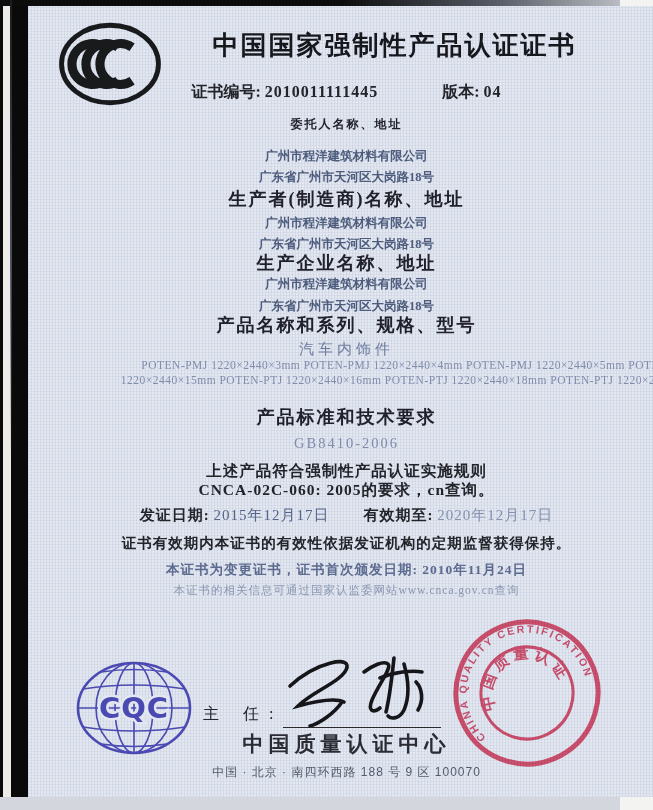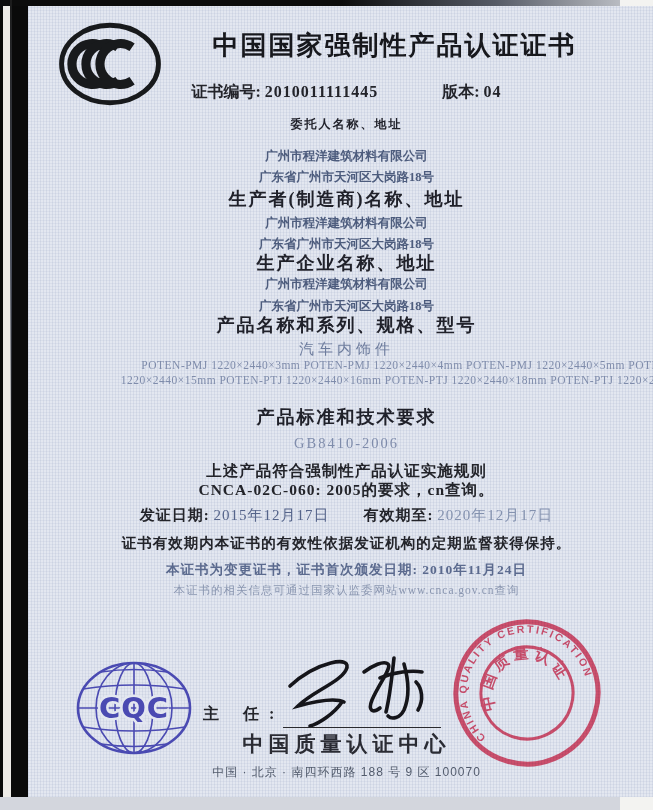--- a/index.html
+++ b/index.html
@@ -52,21 +52,21 @@
   .daterow{top:500px;display:flex;justify-content:center;gap:34px;font-size:15px;}
   .daterow b{color:#23242a;font-weight:700;letter-spacing:1px;}
   .issue{color:#55648a;letter-spacing:1px;}
   .expiry{color:#8492af;letter-spacing:1px;}
   .validity{top:528px;font-size:14.5px;font-weight:700;color:#23242a;letter-spacing:1px;}
   .change{top:555px;font-size:13.5px;font-weight:700;color:#5b6a8e;letter-spacing:1px;}
   .query{top:577px;font-size:11.5px;color:#8a96b0;letter-spacing:1px;}
 
   .ccc{position:absolute;left:26px;top:12px;}
   .cqc{position:absolute;left:44px;top:650px;}
-  .director{position:absolute;left:175px;top:698px;font-size:16px;font-weight:700;color:#23242a;letter-spacing:10px;}
+  .director{position:absolute;left:175px;top:698px;font-size:16px;font-weight:400;color:#23242a;letter-spacing:10px;}
   .sig{position:absolute;left:248px;top:642px;}
   .sigline{position:absolute;left:255px;top:721px;width:158px;border-bottom:1.5px solid #2a2a2e;}
   .orgname{top:724px;font-size:21px;font-weight:700;color:#2a2b33;letter-spacing:5px;}
   .orgaddr{top:758px;font-size:12px;color:#525b6c;letter-spacing:1px;font-family:"Liberation Sans",sans-serif;}
   .orgurl{top:779px;font-size:13px;font-weight:700;color:#5d6678;letter-spacing:1px;font-family:"Liberation Sans",sans-serif;}
   .stamp{position:absolute;left:419px;top:607px;opacity:.88;mix-blend-mode:multiply;}
 </style>
 </head>
 <body>
 

